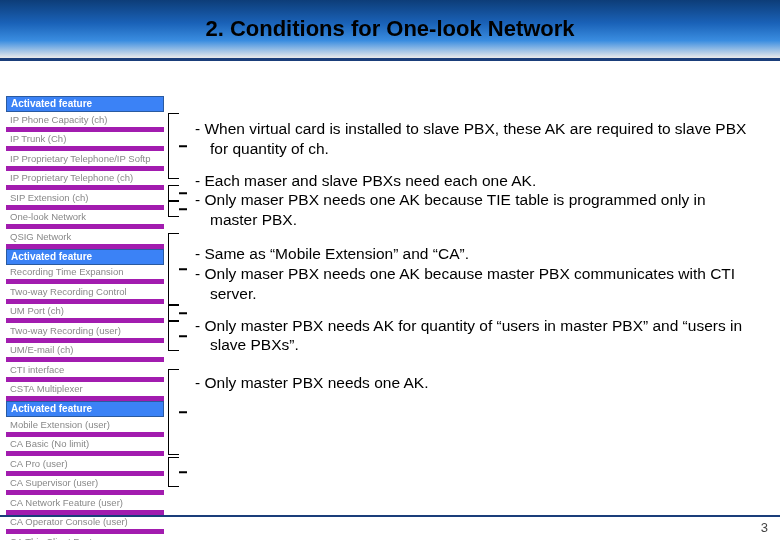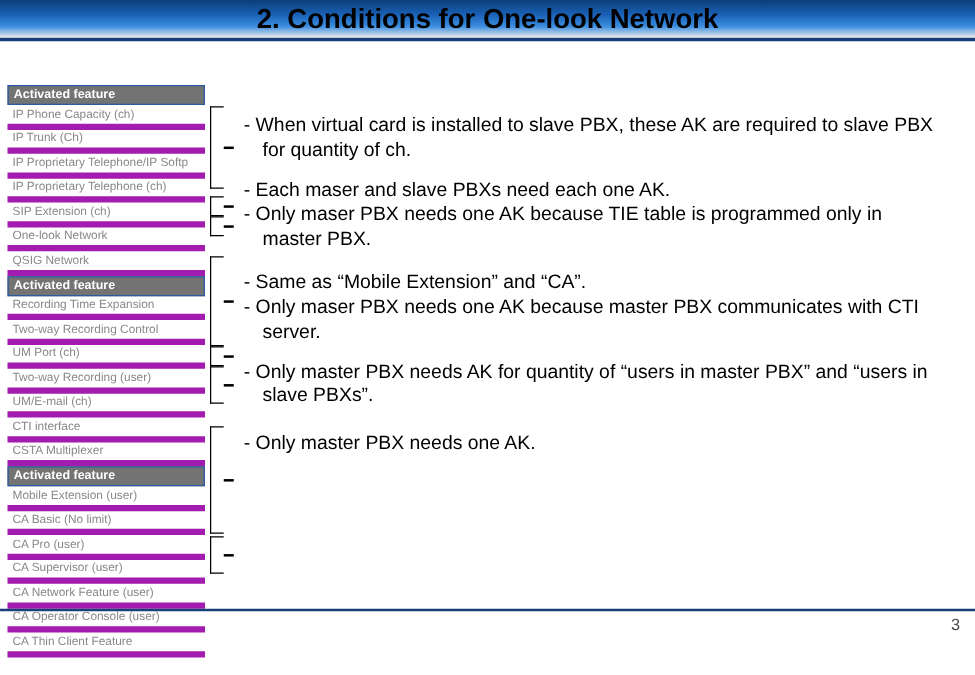--- a/index.html
+++ b/index.html
@@ -5,21 +5,21 @@
   html, body {
     margin: 0;
     padding: 0;
     width: 780px;
     height: 540px;
     font-family: Arial, Helvetica, sans-serif;
     background: #fff;
     overflow: hidden;
   }
   .header-bar {
-    height: 30px;
+    height: 58px;
     background: linear-gradient(to bottom, #0d3d78 0%, #1a62b8 40%, #3a8de0 70%, #eaeaea 100%);
     display: flex;
     align-items: flex-start;
     justify-content: center;
     position: relative;
     flex-direction: column;
   }
   .title {
     color: #000;
     font-size: 22px;
@@ -41,21 +41,21 @@
   .left-panel {
     position: absolute;
     left: 6px;
     top: 35px;
     width: 158px;
     font-size: 9.5px;
     color: #777;
     line-height: 1.0;
   }
   .section-head {
-    background: #737373;
+    background: #3b82f6;
     color: #fff;
     font-weight: bold;
     font-size: 10px;
     padding: 2px 4px;
     border: 1px solid #2a5aa0;
   }
   .row {
     border-bottom: 5px solid #a21caf;
     padding: 2.5px 4px;
     color: #888;

